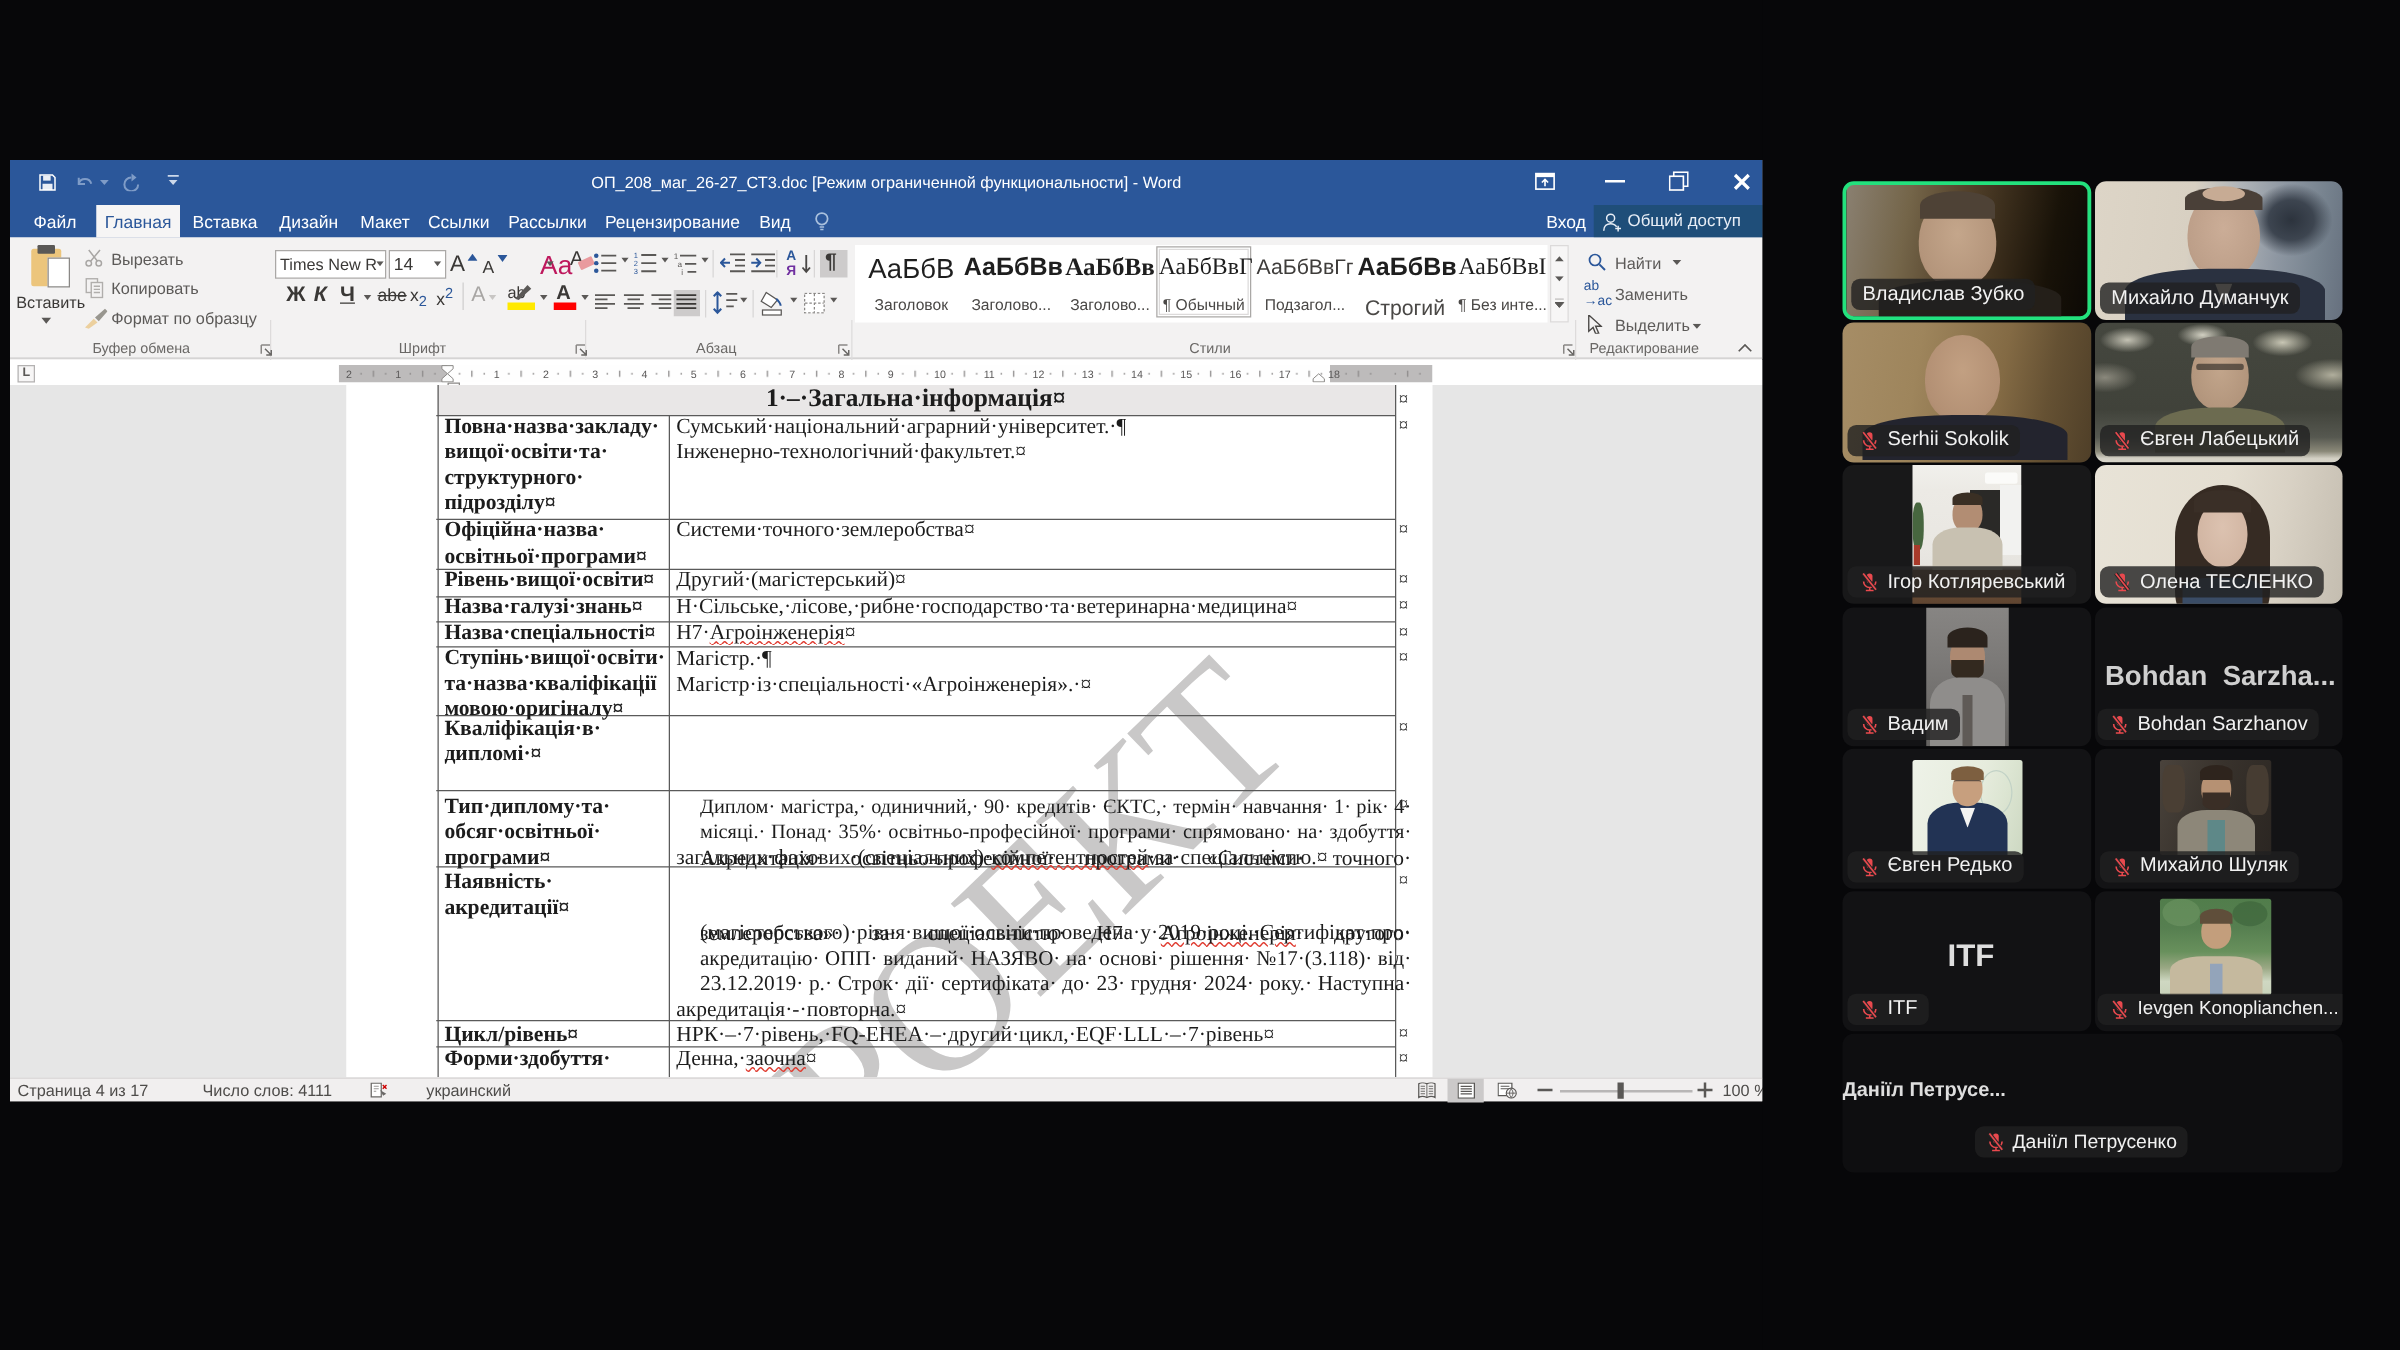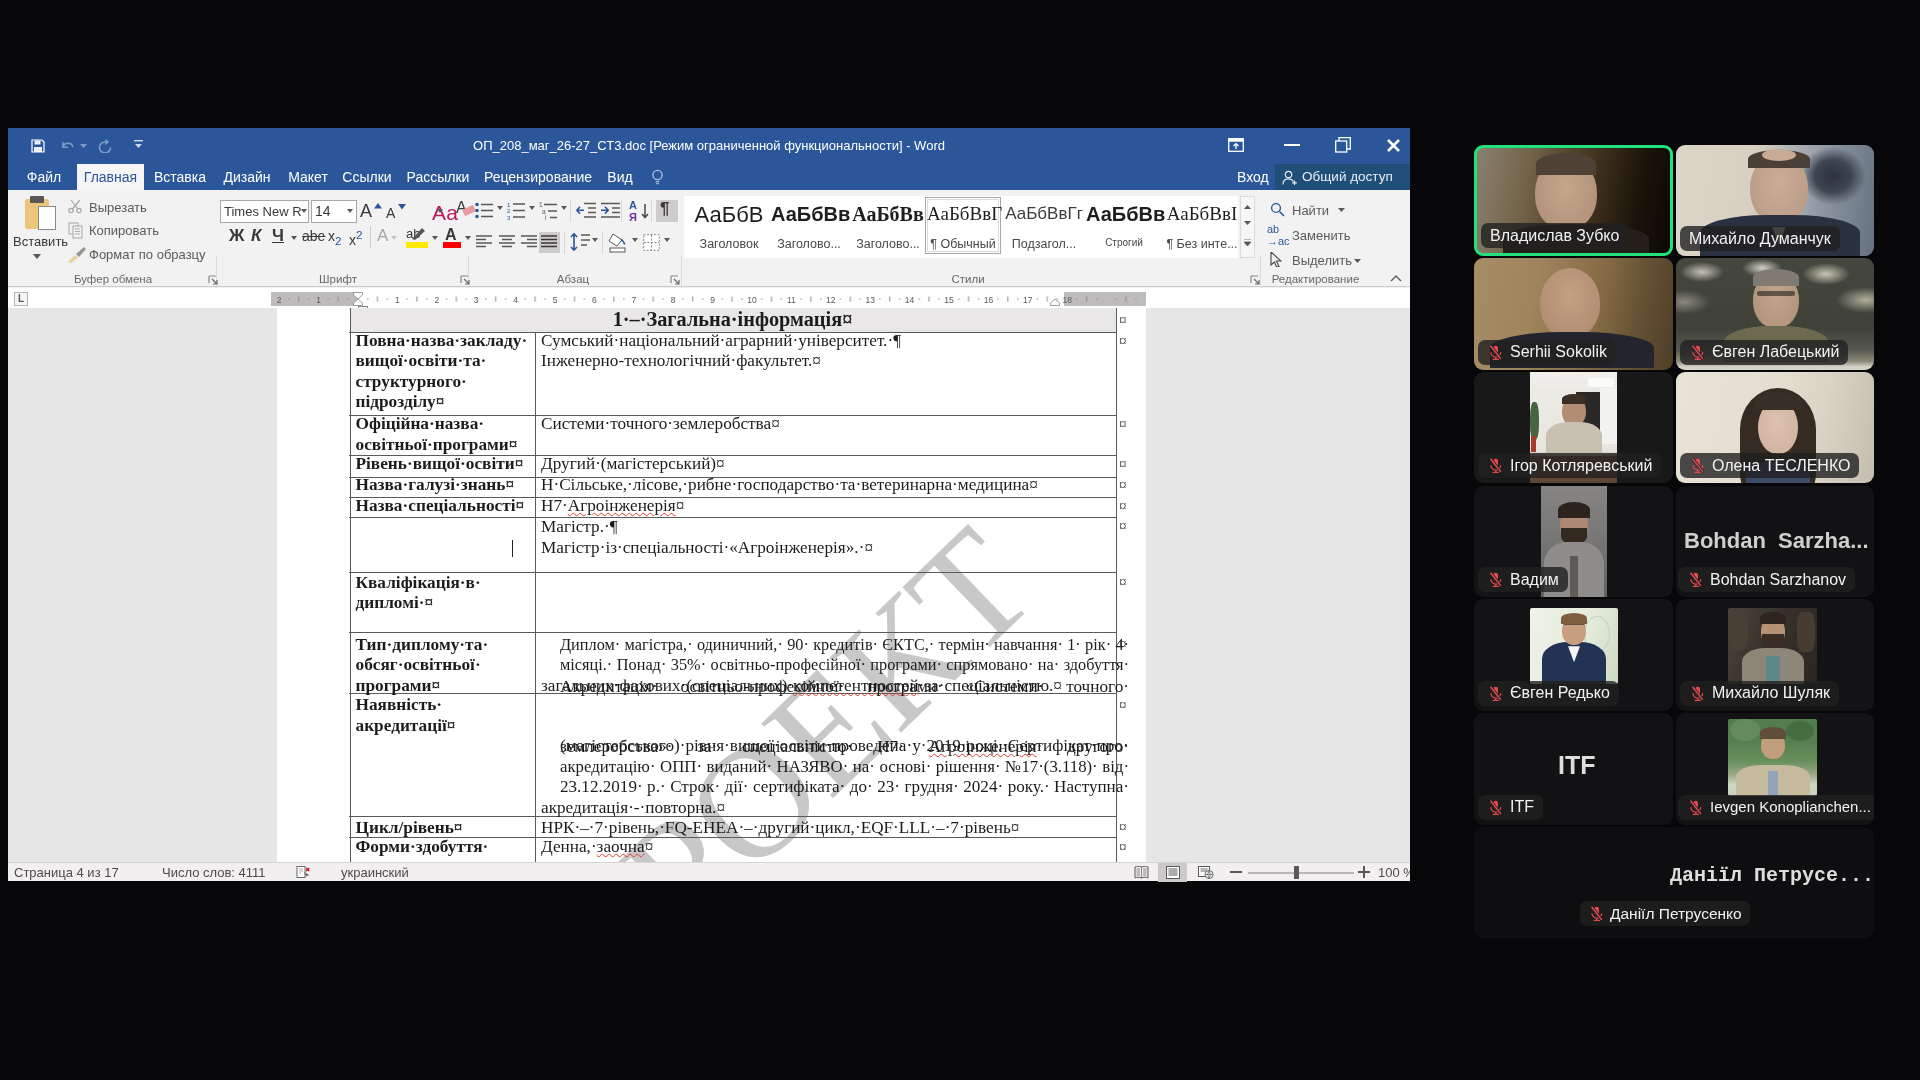--- a/index.html
+++ b/index.html
@@ -288,21 +288,21 @@
  <div class="ab" style="left:763px;top:13px;width:76px;font-size:20px;font-weight:bold;color:#1e1e1e;text-align:center;">АаБбВв</div>
  <div class="ab" style="left:763px;top:47px;width:76px;font-size:12.5px;color:#4a4846;text-align:center;">Заголово...</div>
  <div class="ab" style="left:842px;top:13px;width:76px;font-size:20px;font-weight:bold;color:#1e1e1e;text-align:center;font-family:'Liberation Serif',serif;">АаБбВв</div>
  <div class="ab" style="left:842px;top:47px;width:76px;font-size:12.5px;color:#4a4846;text-align:center;">Заголово...</div>
  <div class="ab" style="left:917px;top:7px;width:76px;height:57px;border:1px solid #aaa8a6;outline:1px solid #dcdada;outline-offset:-3px;"></div>
  <div class="ab" style="left:919px;top:13px;width:72px;font-size:19px;color:#1e1e1e;text-align:center;font-family:'Liberation Serif',serif;">АаБбВвГ</div>
  <div class="ab" style="left:919px;top:47px;width:72px;font-size:12.5px;color:#4a4846;text-align:center;">¶ Обычный</div>
  <div class="ab" style="left:997px;top:14px;width:78px;font-size:17px;color:#3e3c3a;text-align:center;">АаБбВвГг</div>
  <div class="ab" style="left:997px;top:47px;width:78px;font-size:12.5px;color:#4a4846;text-align:center;">Подзагол...</div>
  <div class="ab" style="left:1078px;top:13px;width:76px;font-size:20px;font-weight:bold;color:#1e1e1e;text-align:center;">АаБбВв</div>
- <div class="ab" style="left:1078px;top:47px;width:76px;font-size:10px;color:#4a4846;text-align:center;">Строгий</div>
+ <div class="ab" style="left:1078px;top:47px;width:76px;font-size:17px;color:#4a4846;text-align:center;">Строгий</div>
  <div class="ab" style="left:1155px;top:13px;width:78px;font-size:19px;color:#1e1e1e;text-align:center;font-family:'Liberation Serif',serif;">АаБбВвІ</div>
  <div class="ab" style="left:1155px;top:47px;width:78px;font-size:12.5px;color:#4a4846;text-align:center;">¶ Без инте...</div>
  <div class="ab" style="left:1232px;top:6px;width:15px;height:62px;background:#f7f6f6;border:1px solid #dcdada;"></div>
  <svg class="ab" style="left:1236px;top:14px" width="8" height="6" viewBox="0 0 8 6">
         <path d="M0 5 h7 l-3.5 -4z" fill="#5a5856"></path>
       </svg>
  <svg class="ab" style="left:1236px;top:31px" width="8" height="6" viewBox="0 0 8 6">
         <path d="M0 0 h7 l-3.5 4z" fill="#5a5856"></path>
       </svg>
  <svg class="ab" style="left:1236px;top:49px" width="8" height="9" viewBox="0 0 8 9">
@@ -400,20 +400,21 @@
  <div class="docb ab" style="left:78.5px;top:22.5px;line-height:20.5px;">Повна·назва·закладу·<br>вищої·освіти·та·<br>структурного·<br>підрозділу¤</div>
  <div class="doc ab" style="left:264px;top:22.5px;line-height:20.5px;">Сумський·національний·аграрний·університет.·¶<br>Інженерно-технологічний·факультет.¤</div>
  <div class="docb ab" style="left:78.5px;top:106px;line-height:20.5px;">Офіційна·назва·<br>освітньої·програми¤</div>
  <div class="doc ab" style="left:264px;top:106px;">Системи·точного·землеробства¤</div>
  <div class="docb ab" style="left:78.5px;top:146px;">Рівень·вищої·освіти¤</div>
  <div class="doc ab" style="left:264px;top:146px;">Другий·(магістерський)¤</div>
  <div class="docb ab" style="left:78.5px;top:167px;">Назва·галузі·знань¤</div>
  <div class="doc ab" style="left:264px;top:167px;">Н·Сільське,·лісове,·рибне·господарство·та·ветеринарна·медицина¤</div>
  <div class="docb ab" style="left:78.5px;top:188px;">Назва·спеціальності¤</div>
  <div class="doc ab" style="left:264px;top:188px;">Н7·<span class="sq">Агроінженерія</span>¤</div>
+ <div class="docb ab" style="left:78.5px;top:208px;line-height:20.5px;">Ступінь·вищої·освіти·<br>та·назва·кваліфікації<br>мовою·оригіналу¤</div>
  <div class="ab" style="left:235px;top:232px;width:1.2px;height:17px;background:#222;"></div>
  <div class="doc ab" style="left:264px;top:209px;line-height:20.5px;">Магістр.·¶<br>Магістр·із·спеціальності·«Агроінженерія».·¤</div>
  <div class="docb ab" style="left:78.5px;top:264.5px;line-height:20.5px;">Кваліфікація·в·<br>дипломі·¤</div>
  <div class="docb ab" style="left:78.5px;top:326.5px;line-height:20.5px;">Тип·диплому·та·<br>обсяг·освітньої·<br>програми¤</div>
  <div class="doc jl" style="left:264px;top:326.5px;width:569px;font-size:16.3px;">Диплом· магістра,· одиничний,· 90· кредитів· ЄКТС,· термін· навчання· 1· рік· 4·</div>
  <div class="doc jl" style="left:264px;top:347px;width:569px;font-size:16.3px;">місяці.· Понад· 35%· освітньо-професійної· програми· спрямовано· на· здобуття·</div>
  <div class="doc ab" style="left:264px;top:367.5px;">загальних·фахових·(спеціальних)·<span class="sq">компетентностей</span>·за·спеціальністю.¤</div>
  <div class="docb ab" style="left:78.5px;top:387px;line-height:20.5px;">Наявність·<br>акредитації¤</div>
  <div class="doc jl" style="left:264px;top:369px;width:569px;">Акредитація· освітньо-професійної· програми· «Системи· точного·</div>
  <div class="doc jl" style="left:264px;top:429px;width:569px;">землеробства»· за· спеціальністю· Н7· <span class="sq">Агроінженерія</span>· другого·</div>
@@ -622,20 +623,20 @@
       <svg class="micw" viewBox="0 0 24 24">
         <rect x="9" y="2.5" width="6.5" height="11" rx="3.2" fill="#e9494e"></rect>
         <path d="M5.5 11.5 a6.9 6.9 0 0 0 13.8 0 M12.4 18.6 v3 M8 21.8 h8.8" fill="none" stroke="#e9494e" stroke-width="1.8"></path>
         <path d="M5 2.5 L19.5 21" stroke="#262626" stroke-width="4.2"></path>
         <path d="M5 2.5 L19.5 21" stroke="#e9494e" stroke-width="1.9"></path>
       </svg>
       <span style="font-size:15px;">Ievgen Konoplianchen...</span>
     </div>
 </div>
 <div class="tile" style="left:1474px;top:826.7px;width:400px;height:111.5px;background:#0e0e10;">
- <div class="bigname" style="left:0;top:37px;width:400px;text-align:right;font-size:20px;font-family:Liberation Mono, monospace;">Даніїл Петрусе...</div>
+ <div class="bigname" style="left:0;top:37px;width:400px;text-align:left;font-size:16px;">Даніїл Петрусе...</div>
  <div class="vlabel" style="left:106px;bottom:12px;font-size:15.5px;padding:0 8px;gap:5px;"><svg class="micw" viewBox="0 0 24 24">
         <rect x="9" y="2.5" width="6.5" height="11" rx="3.2" fill="#e9494e"></rect>
         <path d="M5.5 11.5 a6.9 6.9 0 0 0 13.8 0 M12.4 18.6 v3 M8 21.8 h8.8" fill="none" stroke="#e9494e" stroke-width="1.8"></path>
         <path d="M5 2.5 L19.5 21" stroke="#262626" stroke-width="4.2"></path>
         <path d="M5 2.5 L19.5 21" stroke="#e9494e" stroke-width="1.9"></path>
       </svg>Даніїл Петрусенко</div>
 </div>
 
 </body></html>

